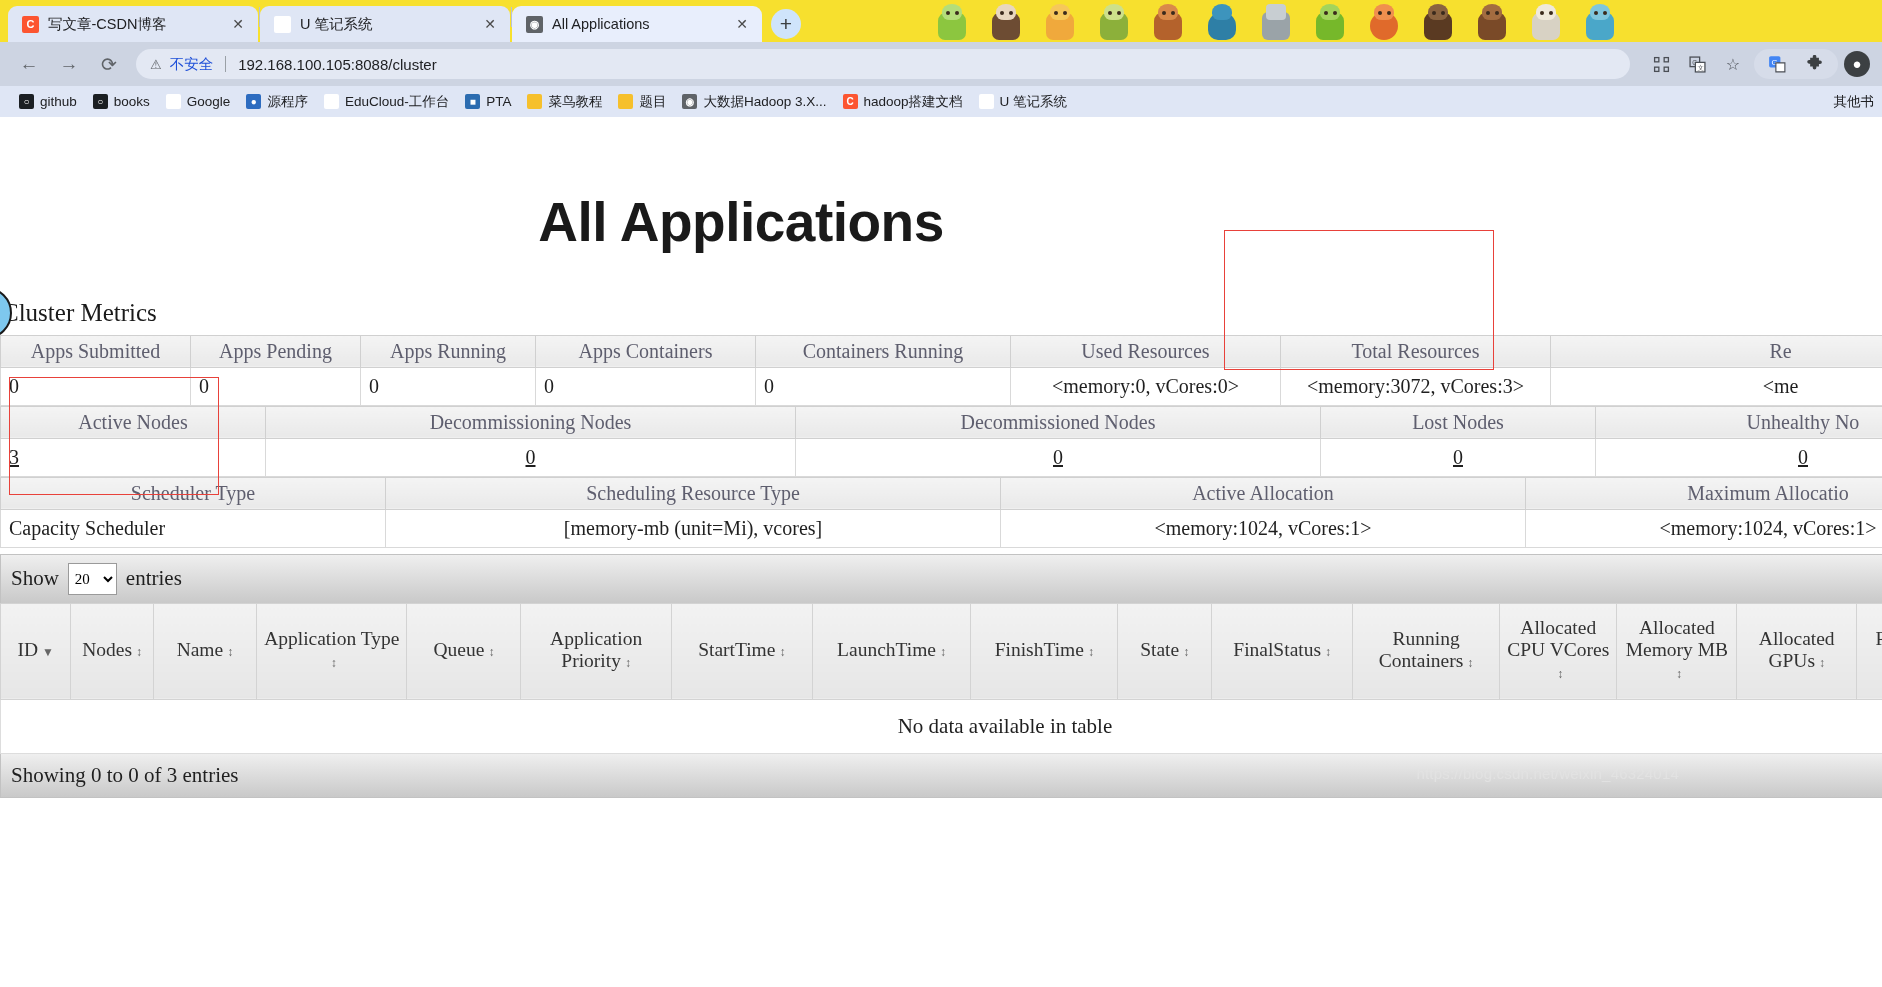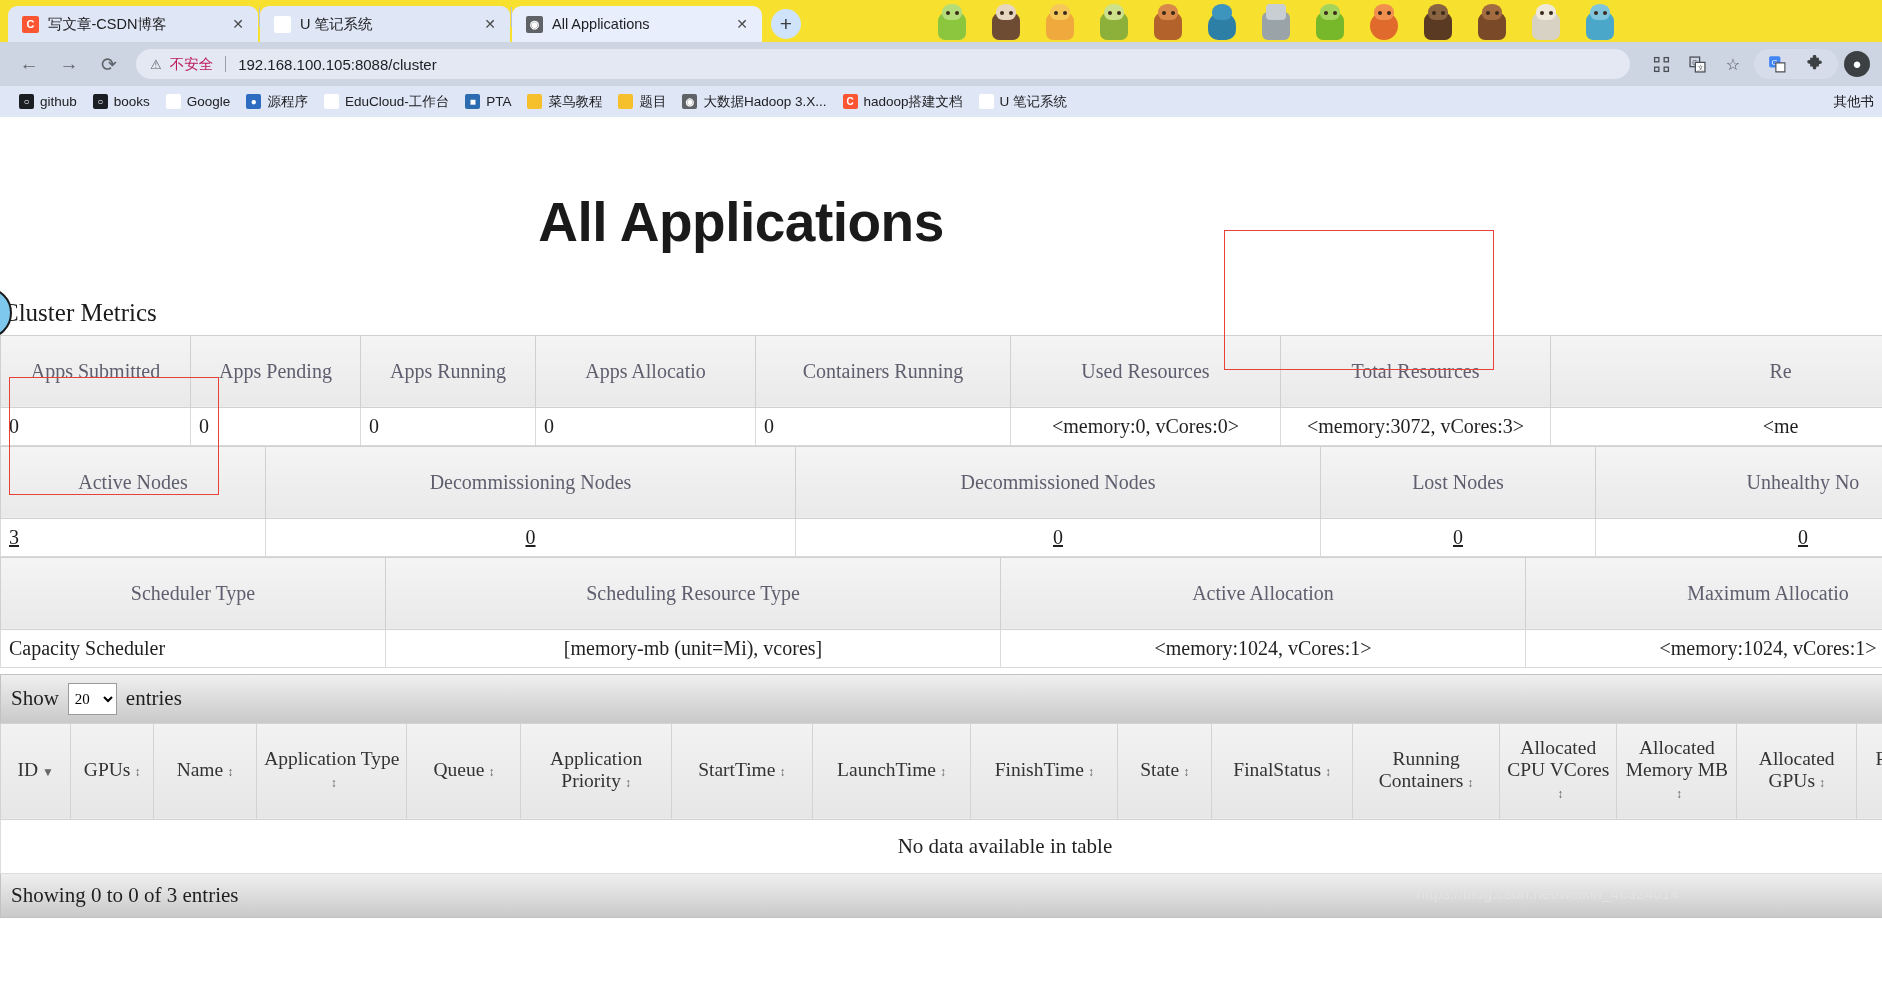--- a/index.html
+++ b/index.html
@@ -54,21 +54,21 @@
     padding:0 12px; gap:6px;
   }
   .navbtn { width:34px; height:34px; border-radius:50%; display:flex; align-items:center; justify-content:center;
             color:#5f6368; font-size:19px; font-family:"Liberation Sans",sans-serif; }
   .omnibox {
     flex:1 1 auto; height:30px; background:#e3e8f3; border-radius:16px;
     display:flex; align-items:center; padding:0 14px; gap:8px; margin-left:4px; margin-right:10px;
     font-family:"Liberation Sans", sans-serif; font-size:15px; color:#202124;
   }
   .omnibox .warn-ico { font-size:13px; color:#5f6368; }
-  .omnibox .notsecure { color:#be185d; font-size:14.5px; }
+  .omnibox .notsecure { color:#1d4ed8; font-size:14.5px; }
   .omnibox .vbar { width:1px; height:16px; background:#9aa0a6; margin:0 4px; }
   .omnibox .url { color:#202124; }
   .tb-icon { width:30px; height:30px; display:flex; align-items:center; justify-content:center; color:#4a4e55; font-size:16px; }
   .avatar-ico { width:26px; height:26px; border-radius:50%; background:#3c4043; color:#fff; display:flex; align-items:center; justify-content:center; font-size:15px; }
   .ext-pill { display:flex; align-items:center; gap:8px; height:30px; padding:0 8px; border-radius:16px; background:#d6dce9; }
 
   
   .bookmarks {
     height:31px; background:#dfe6f5; display:flex; align-items:center;
     padding:0 12px; gap:2px; font-family:"Liberation Sans", sans-serif; font-size:13.5px; color:#202124;
@@ -103,21 +103,21 @@
   h2.sect {
     font-size:25px; font-weight:normal; color:#1a1a1a; margin:14px 0 8px 0; padding:0 0 0 2px;
     font-family:"Liberation Serif", serif;
   }
 
   table.yarn { border-collapse:collapse; width:2010px; table-layout:fixed; }
   table.yarn th {
     background:linear-gradient(#f4f4f4,#e9e9e9);
     border:1px solid #d0d0d0;
     font-weight:normal; color:#5e5e6e; font-size:20px; text-align:center;
-    padding:24px 6px; font-family:"Liberation Serif", serif;
+    padding:4px 6px; font-family:"Liberation Serif", serif;
   }
   table.yarn td {
     border:1px solid #d9d9d9; font-size:20px; color:#1f1f1f; padding:7px 8px;
     font-family:"Liberation Serif", serif; background:#fff;
   }
   td.num-left { text-align:left; }
   td.res { text-align:center; }
   a.link { color:#1f1f1f; text-decoration:underline; }
 
   .redbox { position:absolute; border:1.5px solid #e8413a; pointer-events:none; }
@@ -369,21 +369,21 @@
       <col style="width:255px">
         <col style="width:270px">
         <col style="width:270px">
         <col style="width:460px">
     </colgroup>
     <thead>
       <tr>
         <th>Apps Submitted</th>
         <th>Apps Pending</th>
         <th>Apps Running</th>
-        <th>Apps Allocatio</th>
+        <th>Apps Containers</th>
         <th>Containers Running</th>
         <th>Used Resources</th>
         <th>Total Resources</th>
         <th>Re</th>
       </tr>
     </thead>
     <tbody>
       <tr>
         <td class="num-left">0</td>
         <td class="num-left">0</td>
@@ -477,21 +477,21 @@
           <col style="width:120px">
           <col style="width:125px">
         <col style="width:100px">
           <col style="width:102px">
           <col style="width:102px">
           <col style="width:130px">
       </colgroup>
       <thead>
         <tr>
           <th><span>ID</span><span class="sorter">▼</span></th>
-          <th><span>GPUs</span><span class="sorter">↕</span></th>
+          <th><span>Nodes</span><span class="sorter">↕</span></th>
           <th><span>Name</span><span class="sorter">↕</span></th>
           <th><span>Application Type</span><span class="sorter">↕</span></th>
           <th><span>Queue</span><span class="sorter">↕</span></th>
           <th><span>Application Priority</span><span class="sorter">↕</span></th>
           <th><span>StartTime</span><span class="sorter">↕</span></th>
           <th><span>LaunchTime</span><span class="sorter">↕</span></th>
           <th><span>FinishTime</span><span class="sorter">↕</span></th>
           <th><span>State</span><span class="sorter">↕</span></th>
           <th><span>FinalStatus</span><span class="sorter">↕</span></th>
           <th><span>Running Containers</span><span class="sorter">↕</span></th>

